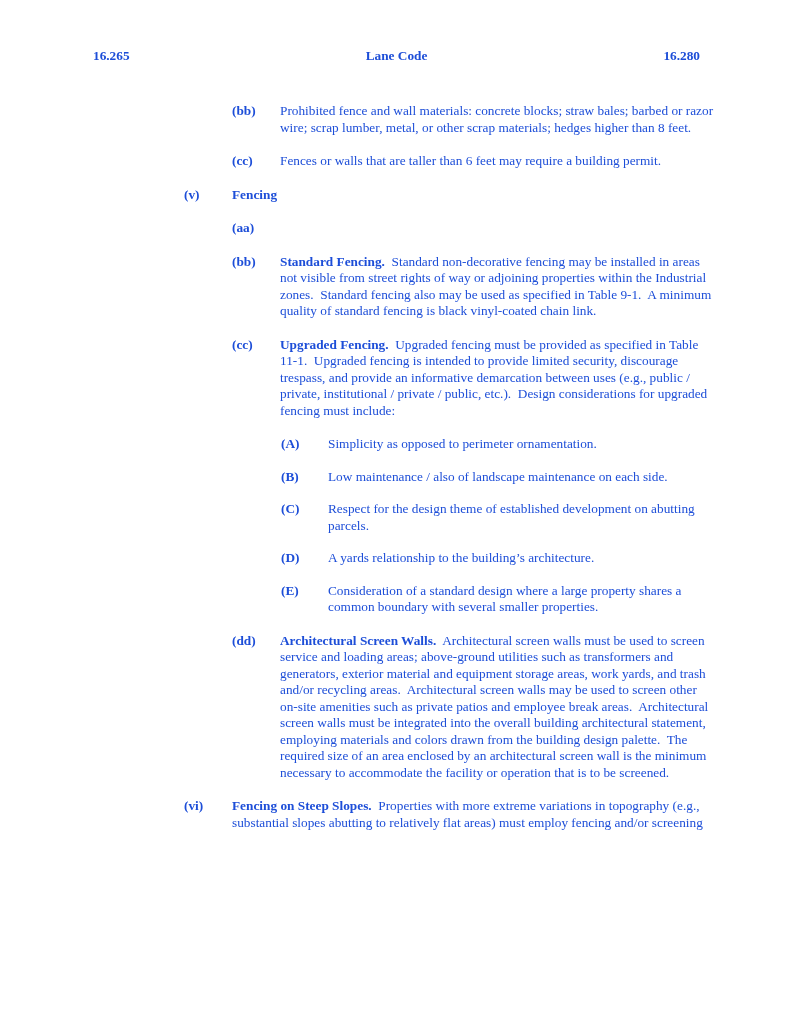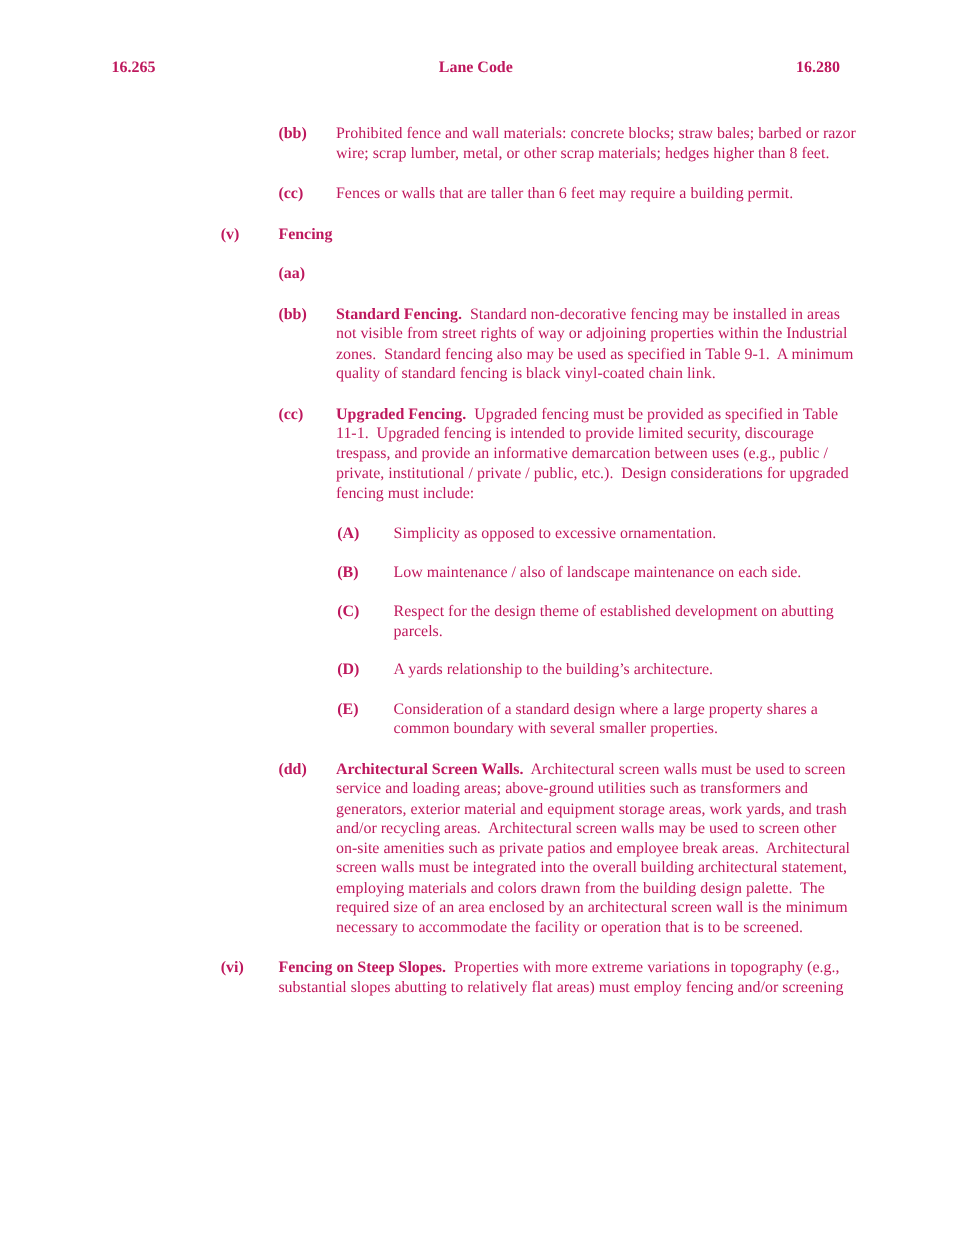--- a/index.html
+++ b/index.html
@@ -1,21 +1,21 @@
 <!DOCTYPE html>
 <html><head>
 <meta charset="utf-8">
 <style>
   html, body { margin: 0; padding: 0; background: #ffffff; }
   .page {
     position: relative;
     width: 800px;
     height: 833px;
     background: #ffffff;
-    color: #be185d;
+    color: #1d4ed8;
     font-family: "Liberation Serif", "DejaVu Serif", serif;
     font-size: 13.3px;
     line-height: 16.5px;
     overflow: hidden;
   }
   
   .hdr {
     position: absolute;
     top: 48px;
     left: 93px;
@@ -86,21 +86,21 @@
     </div>
 
     <div class="row lvl2">
       <span class="lbl">(cc)</span>
       <div class="txt"><b class="rh">Upgraded Fencing.</b><span>  Upgraded fencing must be provided as specified in Table 11-1.  Upgraded fencing is intended to provide limited security, discourage trespass, and provide an informative demarcation between uses (e.g., public / private, institutional / private / public, etc.).  Design considerations for upgraded fencing must include:</span></div>
     </div>
 
     <div class="sublist">
       <div class="row lvl3">
         <span class="lbl">(A)</span>
-        <div class="txt"><span>Simplicity as opposed to excessive ornamentation.</span></div>
+        <div class="txt"><span>Simplicity as opposed to perimeter ornamentation.</span></div>
       </div>
       <div class="row lvl3">
         <span class="lbl">(B)</span>
         <div class="txt"><span>Low maintenance / also of landscape maintenance on each side.</span></div>
       </div>
       <div class="row lvl3">
         <span class="lbl">(C)</span>
         <div class="txt"><span>Respect for the design theme of established development on abutting parcels.</span></div>
       </div>
       <div class="row lvl3">

